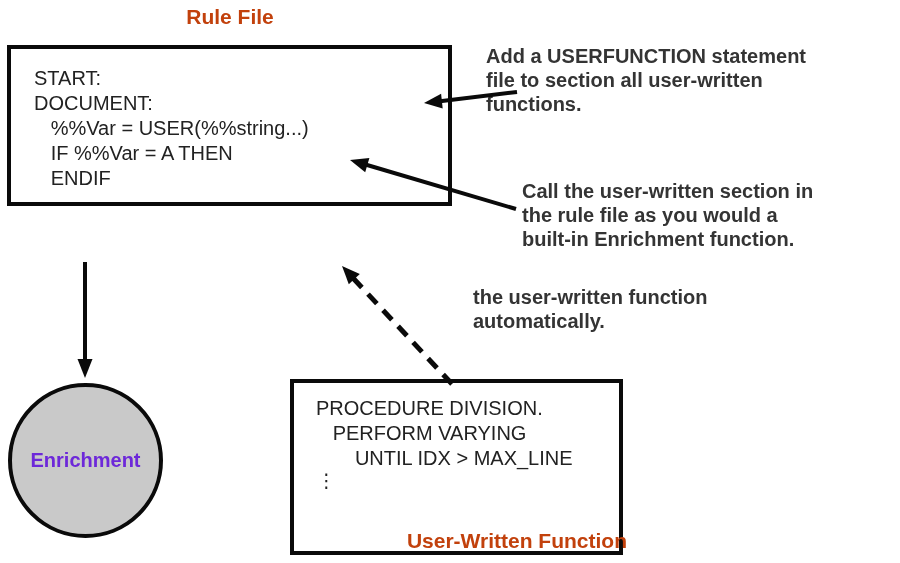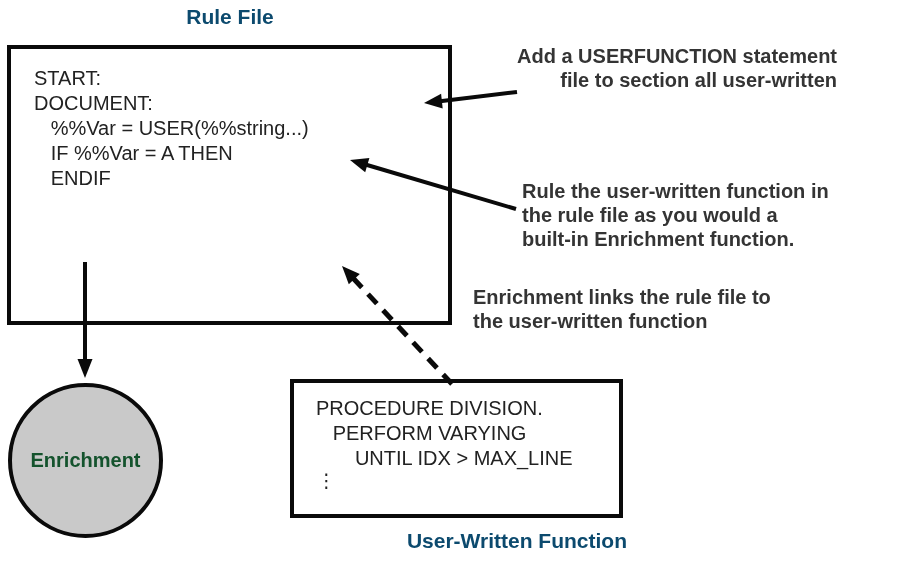--- a/index.html
+++ b/index.html
@@ -12,21 +12,21 @@
     position: relative;
     width: 900px;
     height: 563px;
     background: #ffffff;
     overflow: hidden;
   }
   .diagram-title {
     position: absolute;
     font-weight: bold;
     font-size: 21px;
-    color: #0c4a6e;
+    color: #c2410c;
     white-space: nowrap;
   }
   .rule-file-title {
     left: 30px;
     top: 5px;
     width: 400px;
     text-align: center;
   }
   .uwf-caption {
     left: 307px;
@@ -37,28 +37,28 @@
   .box {
     position: absolute;
     background: #ffffff;
     border: 4px solid #0a0a0a;
     box-sizing: border-box;
   }
   .rule-file-box {
     left: 7px;
     top: 45px;
     width: 445px;
-    height: 280px;
+    height: 161px;
     padding: 17px 8px 0 23px;
   }
   .uwf-box {
     left: 290px;
     top: 379px;
     width: 333px;
-    height: 139px;
+    height: 176px;
     padding: 13px 6px 0 22px;
   }
   .code-line {
     font-size: 20px;
     line-height: 25px;
     color: #222222;
     white-space: pre;
   }
   .code-ellipsis {
     font-size: 19px;
@@ -77,31 +77,31 @@
     border: 4px solid #0a0a0a;
     border-radius: 50%;
     box-sizing: border-box;
     display: flex;
     align-items: center;
     justify-content: center;
   }
   .circle-label {
     font-weight: bold;
     font-size: 20px;
-    color: #14532d;
+    color: #6d28d9;
   }
   .annotation {
     position: absolute;
     font-weight: bold;
     font-size: 20px;
     line-height: 24px;
     color: #343434;
   }
   .annotation div { white-space: nowrap; }
-  .annotation-1 { left: 517px; top: 44px; text-align: right; }
+  .annotation-1 { left: 486px; top: 44px; }
   .annotation-2 { left: 522px; top: 179px; }
   .annotation-3 { left: 473px; top: 285px; }
   .arrows-overlay {
     position: absolute;
     left: 0;
     top: 0;
     width: 900px;
     height: 563px;
     pointer-events: none;
   }
@@ -130,31 +130,32 @@
     <div class="code-line">   PERFORM VARYING</div>
     <div class="code-line">       UNTIL IDX &gt; MAX_LINE</div>
     <div class="code-ellipsis">⋮</div>
   </div>
 
   <div class="diagram-title uwf-caption">User-Written Function</div>
 
   <div class="annotation annotation-1">
     <div>Add a USERFUNCTION statement</div>
     <div>file to section all user-written</div>
+    <div>functions.</div>
   </div>
 
   <div class="annotation annotation-2">
-    <div>Rule the user-written function in</div>
+    <div>Call the user-written section in</div>
     <div>the rule file as you would a</div>
     <div>built-in Enrichment function.</div>
   </div>
 
   <div class="annotation annotation-3">
-    <div>Enrichment links the rule file to</div>
     <div>the user-written function</div>
+    <div>automatically.</div>
   </div>
 
   <svg class="arrows-overlay" viewBox="0 0 900 563" xmlns="http://www.w3.org/2000/svg">
 
     <g>
       <line x1="517" y1="92" x2="438" y2="101.5" stroke="#0a0a0a" stroke-width="4"></line>
       <polygon points="424,103 442.7,108.6 441.1,93.7" fill="#0a0a0a"></polygon>
     </g>
 
     <g>

